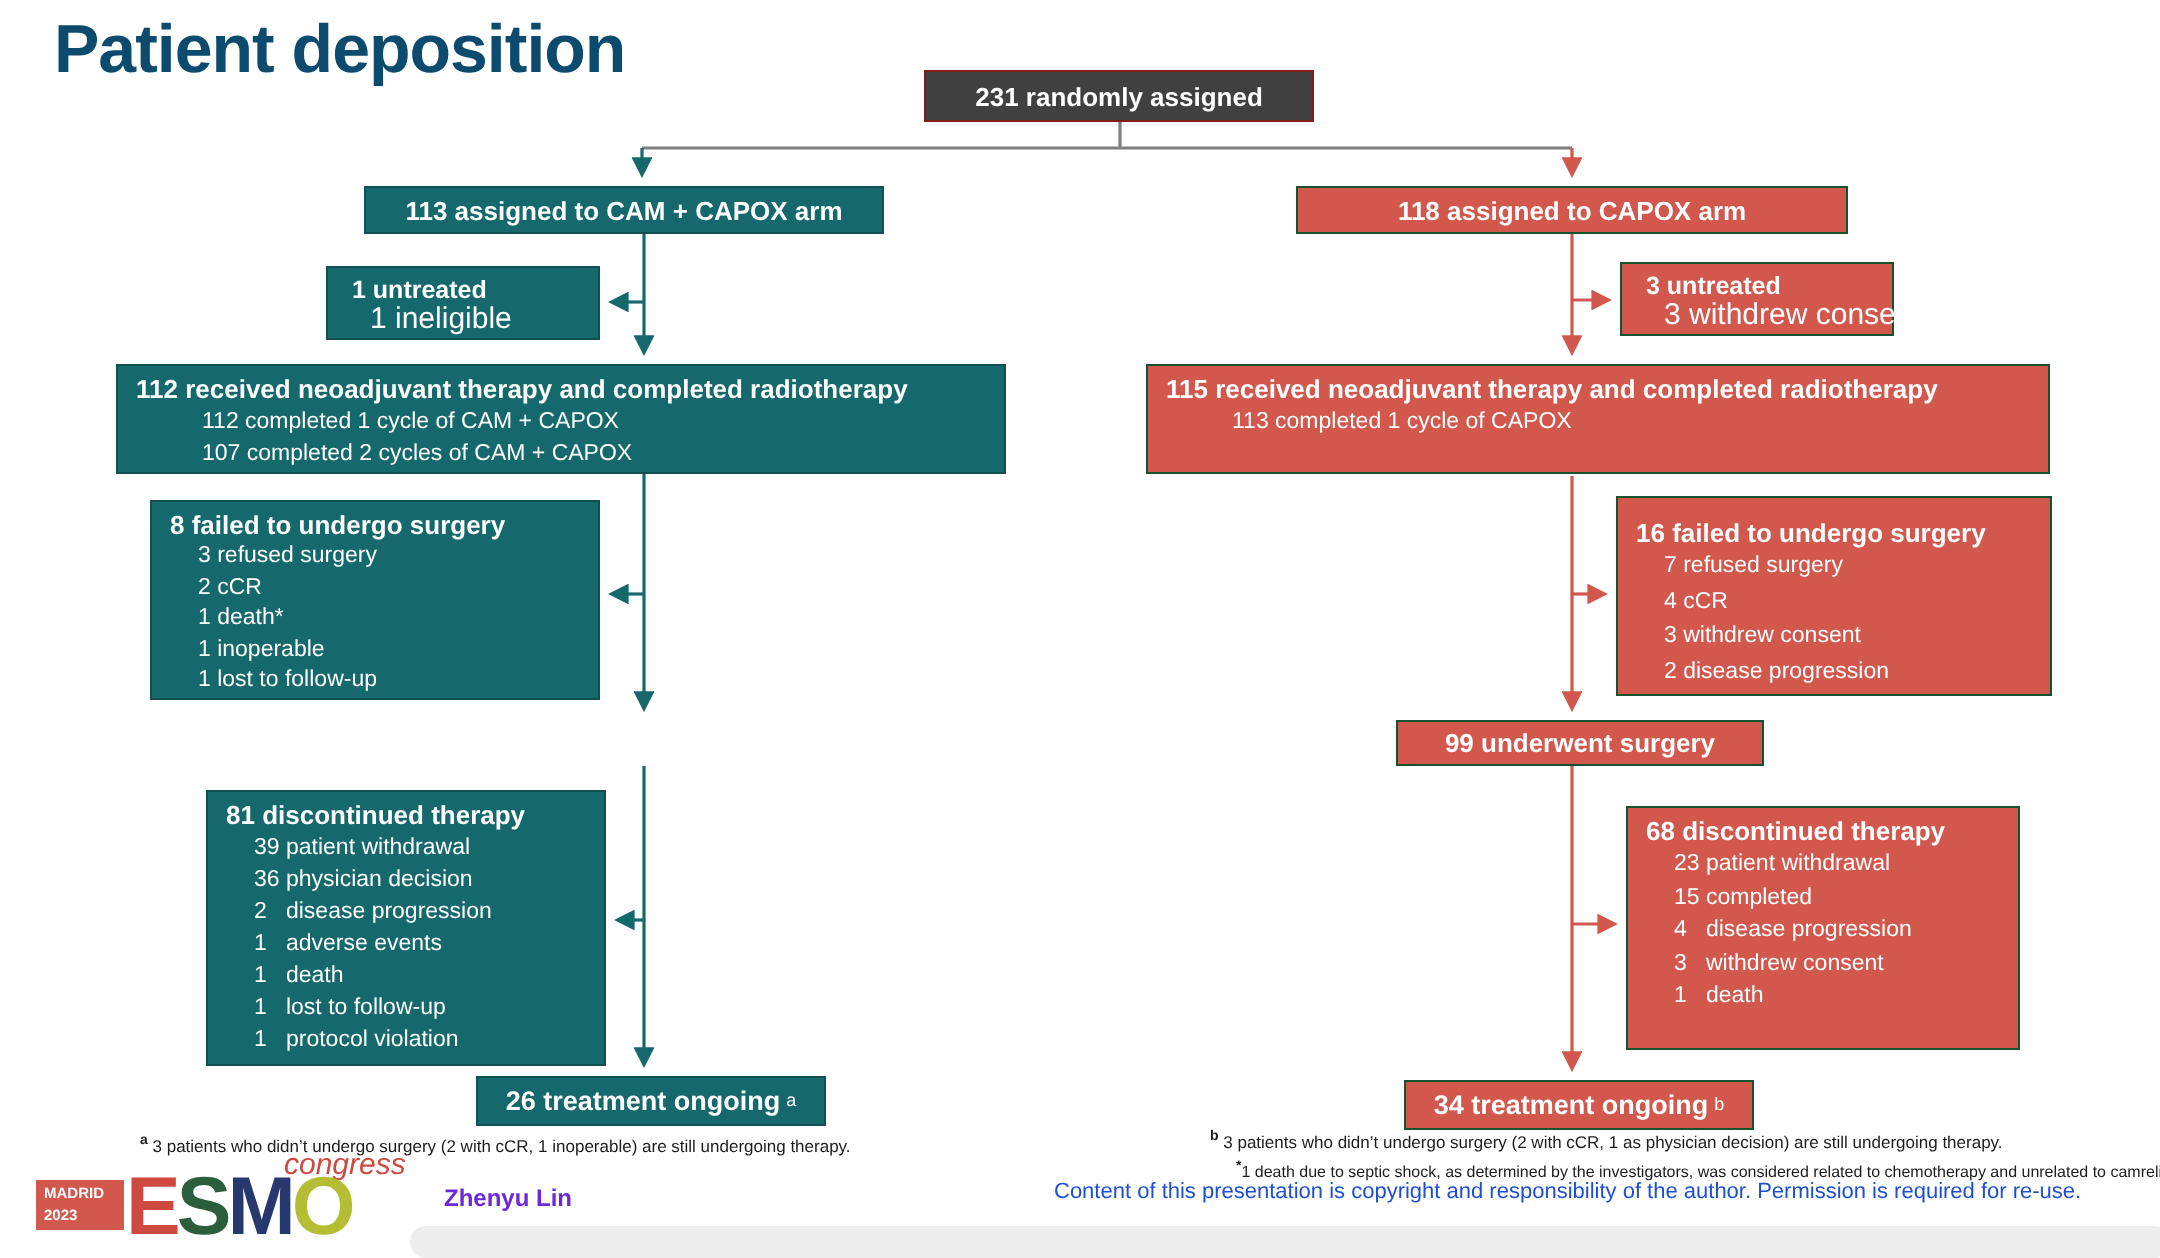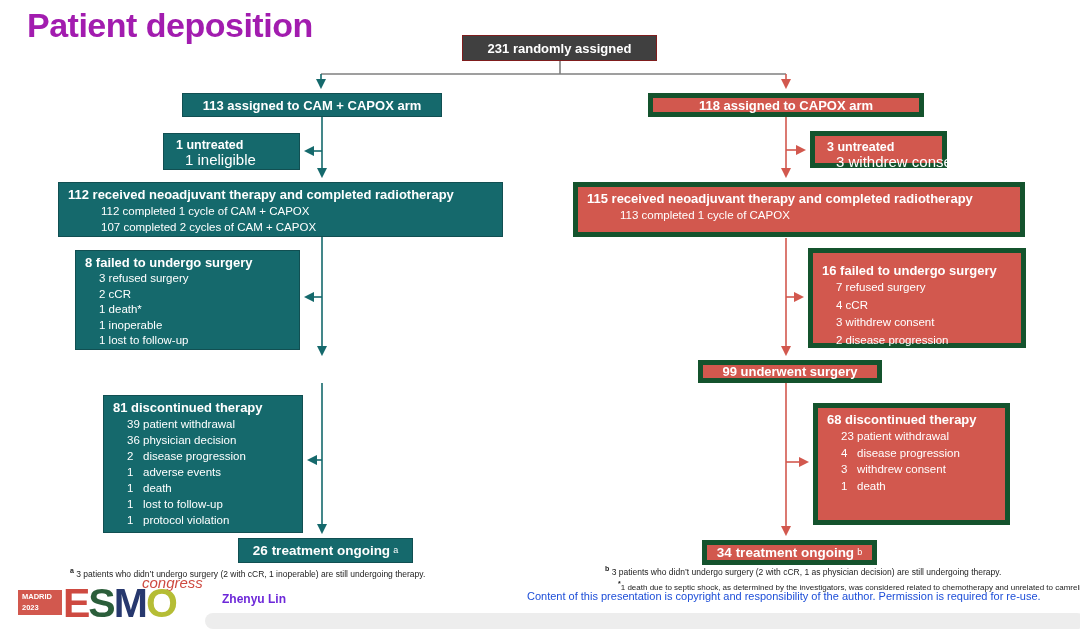--- a/index.html
+++ b/index.html
@@ -1,24 +1,24 @@
 <!DOCTYPE html>
 <html><head>
 <meta charset="utf-8">
 <style>
   *{margin:0;padding:0;box-sizing:border-box}
   body{background:#fff}
   .slide{position:relative;width:1080px;height:629px;background:#ffffff;overflow:hidden;
          font-family:"Liberation Sans",sans-serif}
   .page-title{position:absolute;left:27px;top:6px;font-size:34px;font-weight:700;
-              color:#a21caf;letter-spacing:-0.5px;z-index:3}
+              color:#0c4a6e;letter-spacing:-0.5px;z-index:3}
   #connectors{position:absolute;left:0;top:0;z-index:1}
   .box{position:absolute;z-index:2;color:#fff}
   .teal{background:#15696C;border:1px solid #114F52}
-  .red{background:#D2584E;border:5px solid #14532d}
+  .red{background:#D2584E;border:1px solid #14532d}
   .grayfill{background:#404040;border:1px solid #7f1d1d}
   .single{display:flex;align-items:center;justify-content:center;font-weight:700;font-size:13px}
   .single sup{font-size:9px;font-weight:400;margin-left:3px;position:relative;top:-1px}
   .box-title{font-weight:700;font-size:13px;line-height:17px;padding:3px 4px 0 9px;white-space:pre}
   .box-lines div{font-size:11.5px;white-space:pre}
   .ind-40 .box-lines div{padding-left:42px}
   .ind-22 .box-lines div{padding-left:23px}
   .lh-16 .box-lines div{line-height:16px}
   .lh-155 .box-lines div{line-height:15.5px}
   .lh-165 .box-lines div{line-height:16.5px}
@@ -183,20 +183,21 @@
         <div>2 disease progression</div>
       </div>
   </div>
 
   <div id="box-r-surgery" class="box red single">99 underwent surgery</div>
 
   <div id="box-r-disc" class="box red ind-22 lh-165">
     <div class="box-title">68 discontinued therapy</div>
     <div class="box-lines">
         <div>23 patient withdrawal</div>
+        <div>15 completed</div>
         <div>4   disease progression</div>
         <div>3   withdrew consent</div>
         <div>1   death</div>
       </div>
   </div>
 
   <div id="box-r-ongoing" class="box red single">
     <span>34 treatment ongoing</span>
     <sup>b</sup>
   </div>

